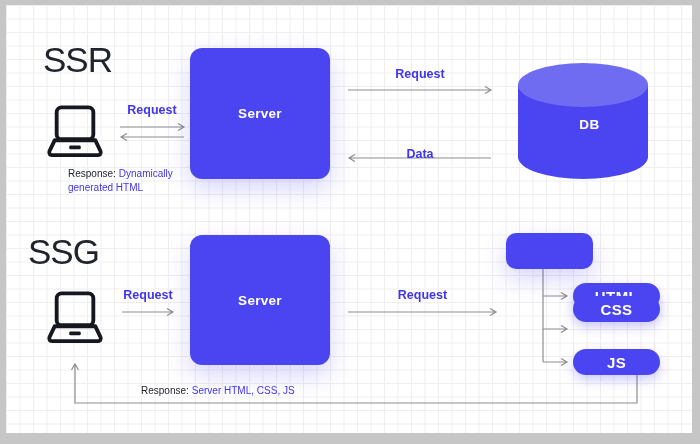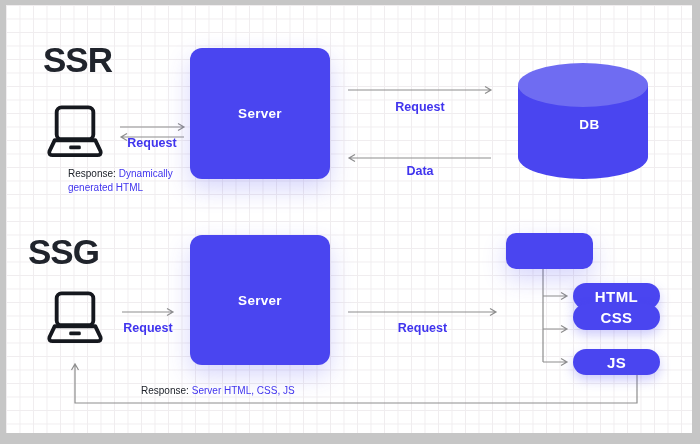--- a/index.html
+++ b/index.html
@@ -12,26 +12,26 @@
   .canvas{
     position:absolute;left:6px;top:5px;right:8px;bottom:11px;
     background-color:#ffffff;
     background-image:
       linear-gradient(to right, var(--grid-line,#f0edef) 1px, transparent 1px),
       linear-gradient(to bottom, var(--grid-line,#f0edef) 1px, transparent 1px);
     background-size:13.5px 13.5px;
   }
   .abs{position:absolute;}
   .h-title{
-    font-size:35px;font-weight:bold;color:var(--ink,#20242c);
+    font-size:35px;font-weight:normal;color:var(--ink,#20242c);
     letter-spacing:-1px;line-height:1;
   }
   .blue-label{
     font-size:12.5px;font-weight:bold;color:var(--label-blue,#4034ee);
-    text-align:center;line-height:1;margin-top:33px;
+    text-align:center;line-height:1;
   }
   .blue-box{
     background:var(--accent,#4a45f0);
     border-radius:12px;
     display:flex;align-items:center;justify-content:center;
     color:#ffffff;font-weight:bold;font-size:13.5px;letter-spacing:.3px;
     box-shadow:0 10px 24px rgba(74,69,240,.22);
   }
   .pill{
     background:var(--accent,#4a45f0);
@@ -97,21 +97,21 @@
 <div class="abs blue-label" style="left:120px;top:104px;width:64px;">Request</div>
 
 <div class="abs response-note" style="left:44px;top:167px;width:124px;"><span>Response:</span><span class="resp-text">Dynamically generated HTML</span></div>
 
 <div class="abs blue-box" style="left:190px;top:48px;width:140px;height:131px;">
     <span>Server</span>
   </div>
 
 <div class="abs blue-label" style="left:348px;top:68px;width:144px;">Request</div>
 
-<div class="abs blue-label" style="left:348px;top:132px;width:144px;text-align:center;">Data</div>
+<div class="abs blue-label" style="left:348px;top:148px;width:144px;text-align:center;">Data</div>
 
 <svg class="abs" style="left:518px;top:62px;" width="130" height="118" viewBox="0 0 130 118">
   <path d="M0 23 L0 95 A65 22 0 0 0 130 95 L130 23 Z" fill="#4a45f0"></path>
   <ellipse cx="65" cy="23" rx="65" ry="22" fill="#6f6cf2"></ellipse>
 </svg>
 <div class="abs db-label" style="left:518px;top:117px;width:143px;">DB</div>
 
 <div class="abs h-title" style="left:28px;top:234px;">SSG</div>
 
 <svg class="abs" style="left:46px;top:291px;" width="58" height="54" viewBox="0 0 60 56">
@@ -126,20 +126,20 @@
     <span>Server</span>
   </div>
 
 <div class="abs blue-label" style="left:348px;top:289px;width:149px;">Request</div>
 
 <div class="abs blue-box" style="left:506px;top:233px;width:87px;height:36px;border-radius:10px;"></div>
 
 <div class="abs pill" style="top:283px;">
     <span>HTML</span>
   </div>
-<div class="abs pill" style="top:304px;">
+<div class="abs pill" style="top:296px;">
     <span>CSS</span>
   </div>
 <div class="abs pill" style="top:349px;align-items:center;">
     <span>JS</span>
   </div>
 
 <div class="abs response-note" style="left:117px;top:384px;white-space:nowrap;"><span>Response:</span><span class="resp-text">Server HTML, CSS, JS</span></div>
 
 </body></html>

